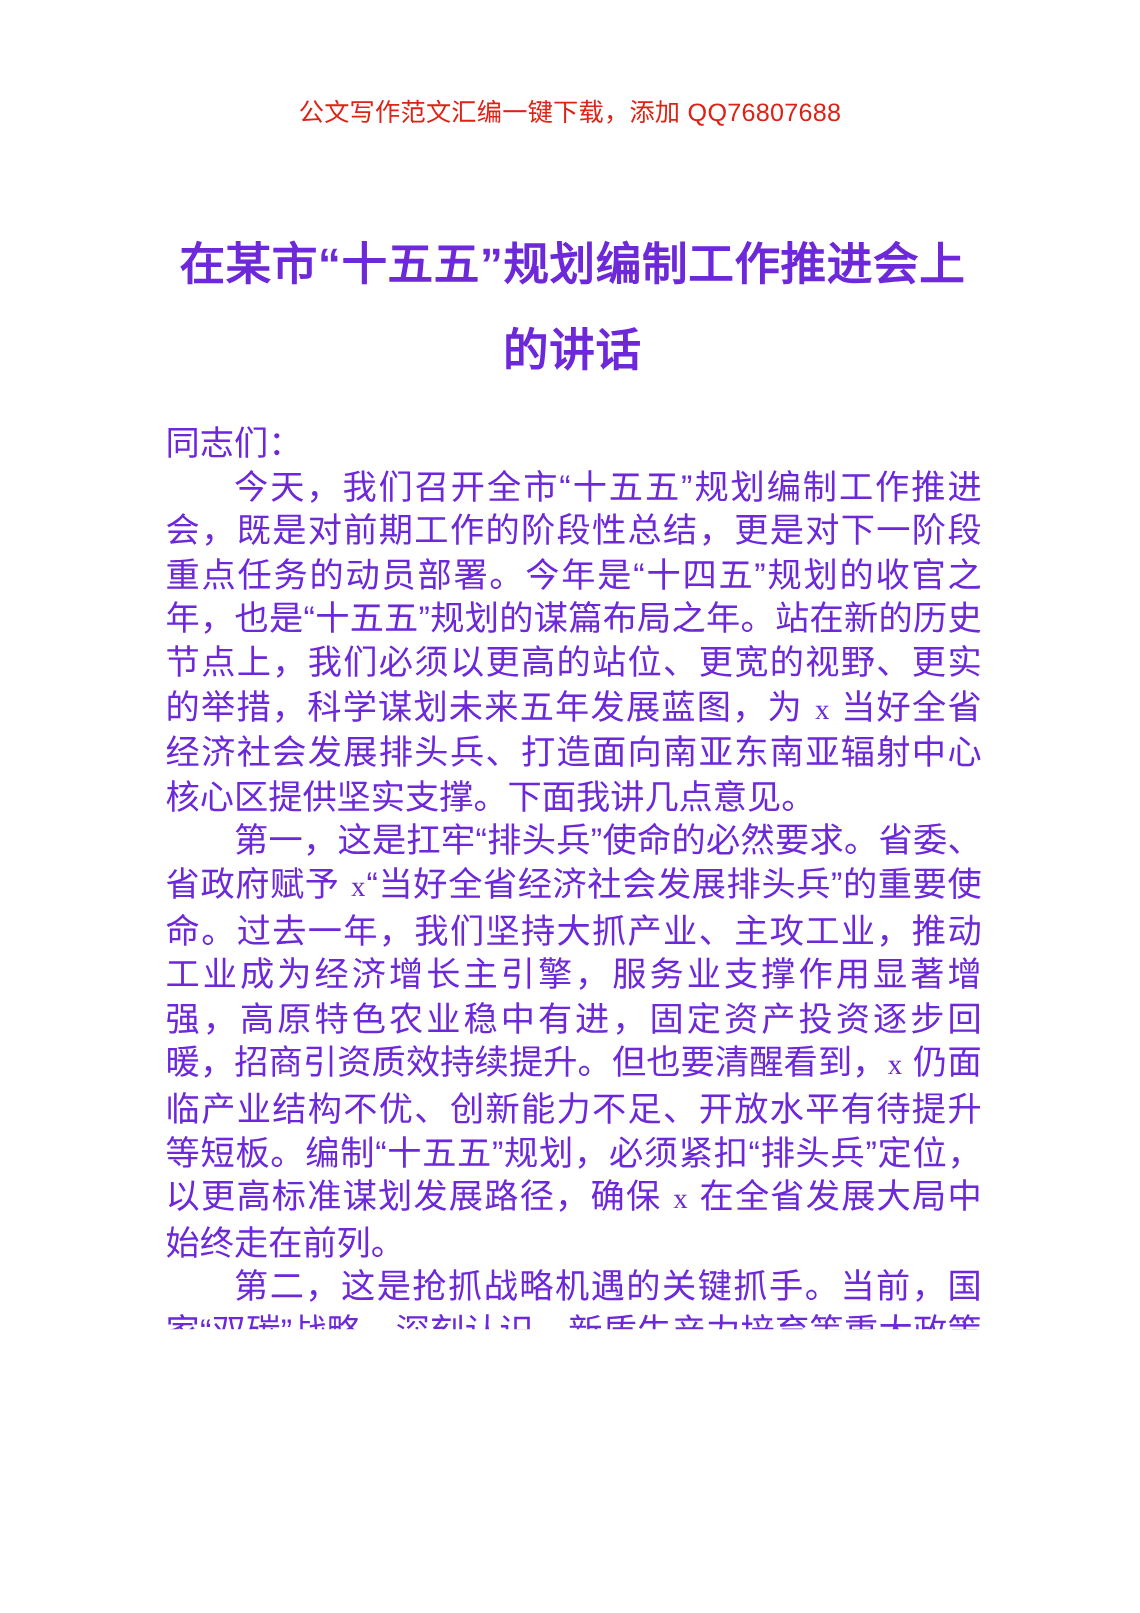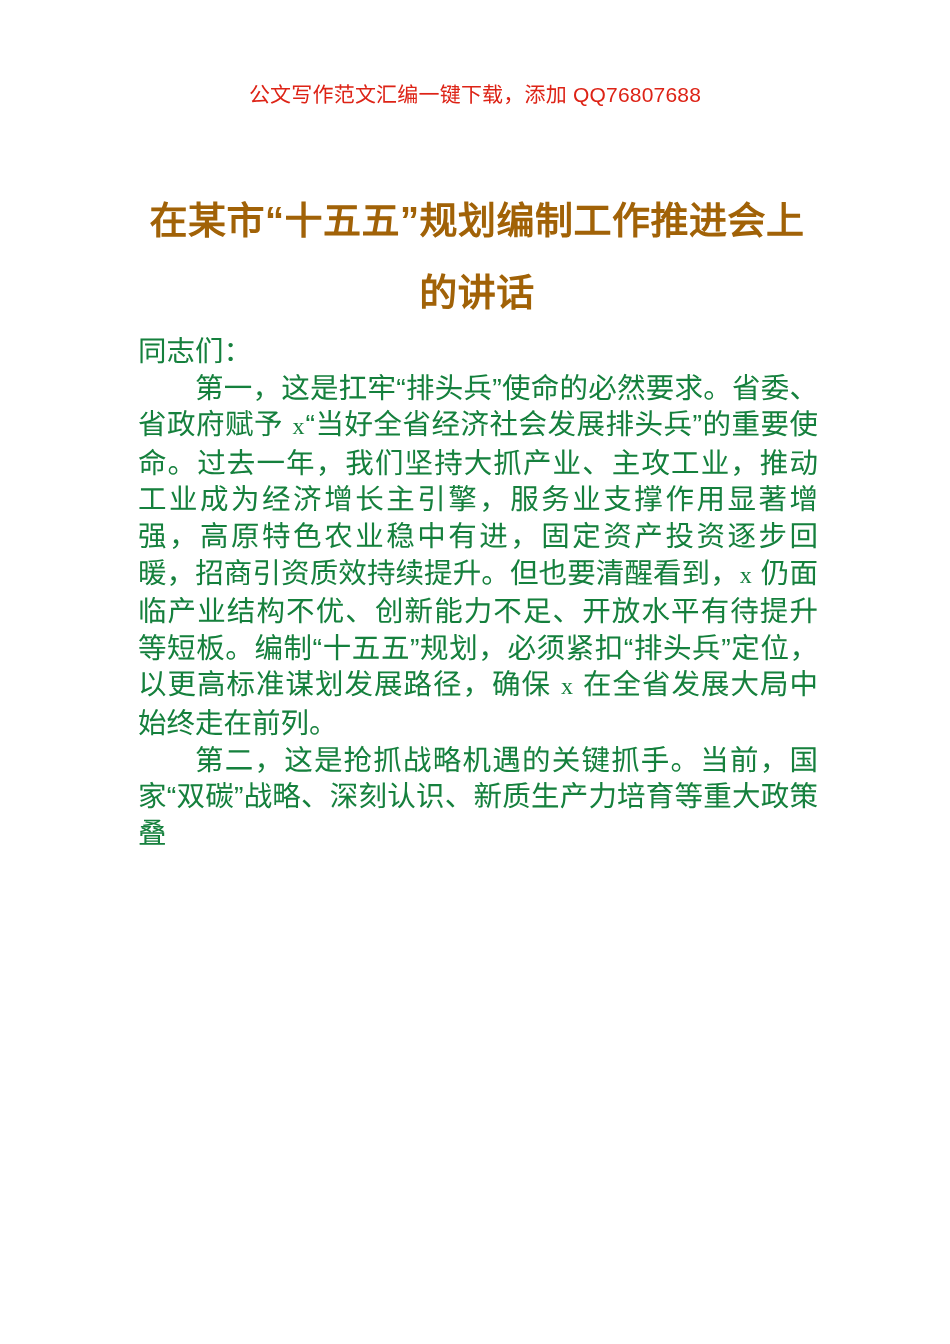--- a/index.html
+++ b/index.html
@@ -37,34 +37,34 @@
   .doc-title {
     position: absolute;
     top: 160px;
     left: 138px;
     width: 678px;
     text-align: center;
     font-family: "Liberation Sans", "DejaVu Sans", sans-serif;
     font-size: 38px;
     font-weight: bold;
     line-height: 72px;
-    color: #a16207;
+    color: #6d28d9;
     letter-spacing: 0.5px;
   }
 
   
   .body-block {
     position: absolute;
-    top: 333px;
+    top: 352px;
     left: 138px;
     width: 680px;
     font-family: "Liberation Sans", "DejaVu Sans", sans-serif;
     font-size: 28.5px;
     line-height: 36.6px;
-    color: #15803d;
+    color: #6d28d9;
     text-align: justify;
     text-justify: inter-ideograph;
   }
 
   .para {
     margin: 0;
     padding: 0;
     text-align: justify;
     text-justify: inter-ideograph;
     word-break: break-all;
@@ -99,19 +99,20 @@
 <body>
 
 <div class="page">
 
   <div class="promo-header">公文写作范文汇编一键下载，添加 QQ76807688</div>
 
   <h1 class="doc-title">在某市“十五五”规划编制工作推进会上的讲话</h1>
 
   <div class="body-block">
     <p class="para">同志们：</p>
+    <p class="para indent">今天，我们召开全市“十五五”规划编制工作推进会，既是对前期工作的阶段性总结，更是对下一阶段重点任务的动员部署。今年是“十四五”规划的收官之年，也是“十五五”规划的谋篇布局之年。站在新的历史节点上，我们必须以更高的站位、更宽的视野、更实的举措，科学谋划未来五年发展蓝图，为 <span class="lat">x</span> 当好全省经济社会发展排头兵、打造面向南亚东南亚辐射中心核心区提供坚实支撑。下面我讲几点意见。</p>
     <p class="para indent">第一，这是扛牢“排头兵”使命的必然要求。省委、省政府赋予 <span class="lat">x</span>“当好全省经济社会发展排头兵”的重要使命。过去一年，我们坚持大抓产业、主攻工业，推动工业成为经济增长主引擎，服务业支撑作用显著增强，高原特色农业稳中有进，固定资产投资逐步回暖，招商引资质效持续提升。但也要清醒看到，<span class="lat">x</span> 仍面临产业结构不优、创新能力不足、开放水平有待提升等短板。编制“十五五”规划，必须紧扣“排头兵”定位，以更高标准谋划发展路径，确保 <span class="lat">x</span> 在全省发展大局中始终走在前列。</p>
     <p class="para indent">第二，这是抢抓战略机遇的关键抓手。当前，国家“双碳”战略、深刻认识、新质生产力培育等重大政策叠</p>
   </div>
 
   <div class="page-number">1</div>
 
 </div>
 
 </body></html>

